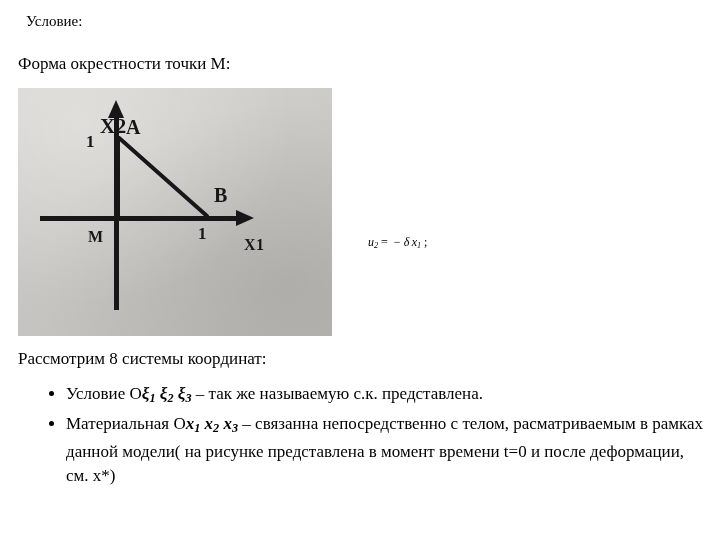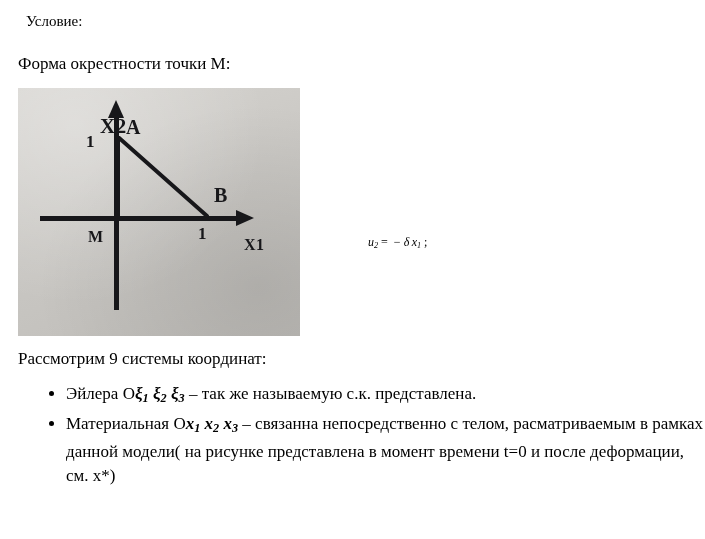--- a/index.html
+++ b/index.html
@@ -34,21 +34,21 @@
     top: 53px;
     font-size: 17px;
     line-height: 22px;
     text-align: center;
   }
   
   .figure {
     position: absolute;
     left: 18px;
     top: 88px;
-    width: 282px;
+    width: 314px;
     height: 248px;
     background: #cfcdc9;
     overflow: hidden;
   }
   .figure .grain {
     position: absolute;
     inset: 0;
     background:
       radial-gradient(ellipse at 20% 15%, rgba(255,255,255,0.30), rgba(255,255,255,0) 60%),
       radial-gradient(ellipse at 85% 80%, rgba(0,0,0,0.10), rgba(0,0,0,0) 65%),
@@ -201,24 +201,24 @@
     <div class="lbl lbl-b">B</div>
   </div>
 
 
 
   <div class="formula-2">
     <span class="mi">u</span><span class="sub">2</span><span class="op">=</span><span class="op">−</span><span class="mi">δ</span> <span class="mi">x</span><span class="sub">1</span><span class="op">;</span>
     
   </div>
 
-  <div class="line-systems">Рассмотрим 9 системы координат:</div>
+  <div class="line-systems">Рассмотрим 8 системы координат:</div>
 
   <ul class="bullets">
     <li>
-      <span>Эйлера О</span><span class="it">ξ<span class="isub">1</span> ξ<span class="isub">2</span> ξ<span class="isub">3</span></span><span> – так же называемую с.к. представлена.</span>
+      <span>Условие О</span><span class="it">ξ<span class="isub">1</span> ξ<span class="isub">2</span> ξ<span class="isub">3</span></span><span> – так же называемую с.к. представлена.</span>
     </li>
     <li>
       <span>Материальная О</span><span class="it">x<span class="isub">1</span> x<span class="isub">2</span> x<span class="isub">3</span></span><span> – связанна непосредственно с телом, расматриваемым в рамках данной модели( на рисунке представлена в момент времени t=0 и после деформации, см. x*)</span>
     </li>
   </ul>
 
 </div>
 
 </body></html>

